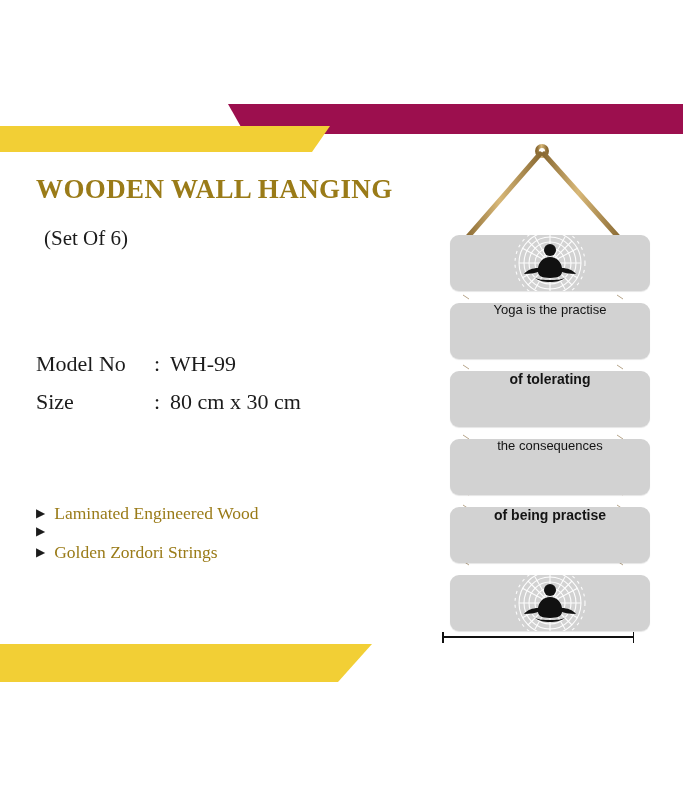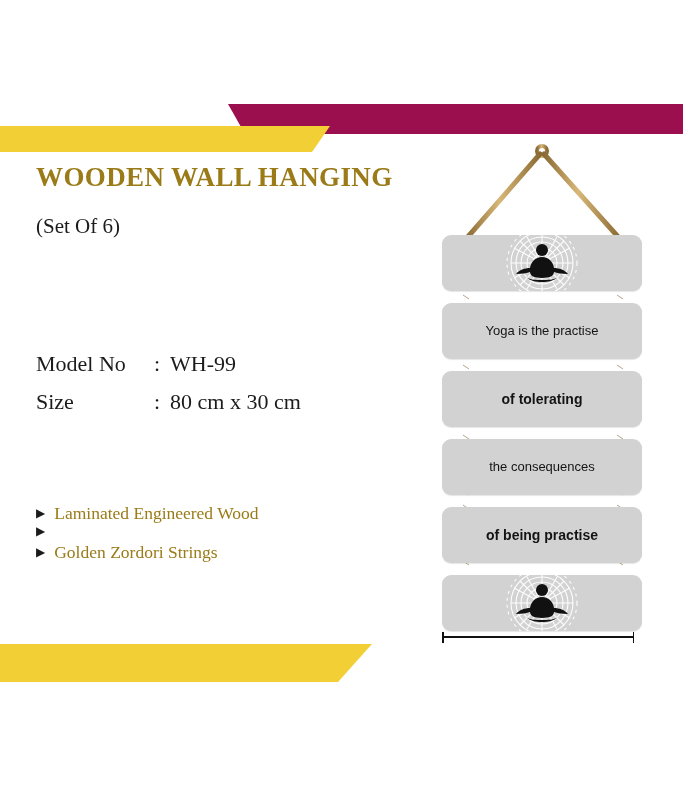--- a/index.html
+++ b/index.html
@@ -30,37 +30,37 @@
     left: 0;
     width: 400px;
     height: 70px;
     pointer-events: none;
   }
 
   
   .left-col {
     position: absolute;
     left: 36px;
-    top: 163px;
+    top: 175px;
     width: 400px;
   }
   .product-title {
     font-family: "Liberation Serif", serif;
     font-size: 27px;
     font-weight: bold;
     color: #9a7b18;
     letter-spacing: 0.4px;
     margin: 0 0 22px 0;
     line-height: 1.1;
   }
   .product-subtitle {
     font-family: "Liberation Serif", serif;
     font-size: 21px;
     color: #1b1b1b;
-    margin: 0;
+    margin: 8px;
     line-height: 1.1;
   }
 
   .spec-table {
     position: absolute;
     left: 36px;
     top: 345px;
     width: 380px;
     border-collapse: collapse;
   }
@@ -104,27 +104,26 @@
   
   .product-art {
     position: absolute;
     left: 430px;
     top: 135px;
     width: 225px;
     height: 520px;
   }
   .plank {
     position: absolute;
-    left: 12px;
+    left: 20px;
     width: 200px;
     height: 56px;
     background: #d2d2d2;
     border-radius: 9px;
     display: flex;
-    align-items: center;
     justify-content: center;
     box-shadow: 0 1px 1px rgba(0,0,0,0.10);
   }
   .plank-text {
     font-family: "Liberation Sans", sans-serif;
     font-size: 13px;
     color: #141414;
     text-align: center;
     line-height: 1.15;
     padding: 0 10px;

